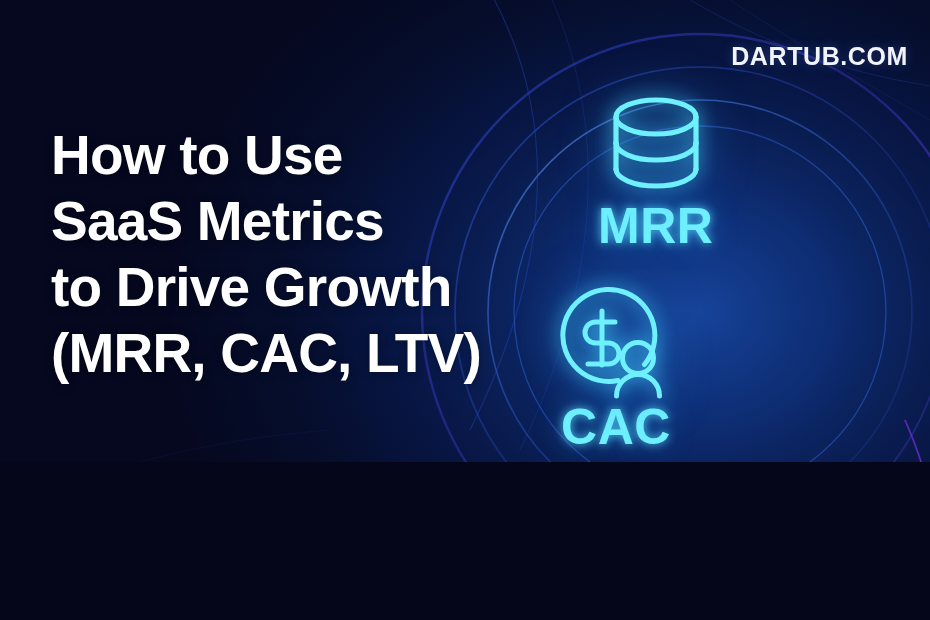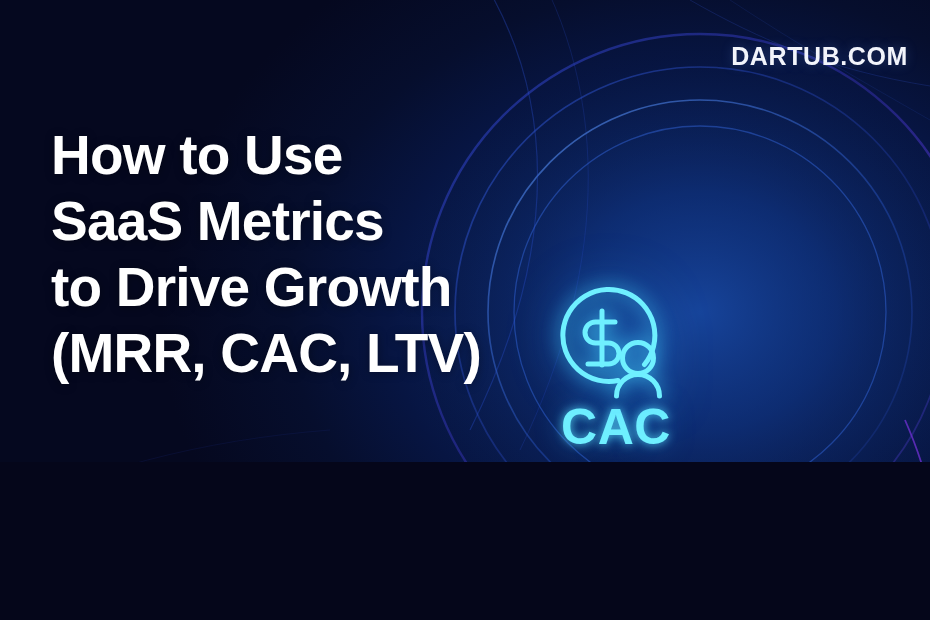--- a/index.html
+++ b/index.html
@@ -166,20 +166,34 @@
 
   <div class="headline-wrap">
     <span class="headline-line">How to Use</span>
     <span class="headline-line">SaaS Metrics</span>
     <span class="headline-line">to Drive Growth</span>
     <span class="headline-line">(MRR, CAC, LTV)</span>
   </div>
 
   <div class="metrics">
 
+    <div class="metric" id="metric-mrr">
+      <span class="metric-icon">
+        <svg width="112" height="100" viewBox="0 0 112 100" fill="none" stroke="#6ff0ff" stroke-width="5.2" stroke-linecap="round" stroke-linejoin="round">
+          <ellipse cx="56" cy="24" rx="40" ry="17"></ellipse>
+          <path d="M16 24 V 50"></path>
+          <path d="M96 24 V 50"></path>
+          <path d="M16 50 a 40 17 0 0 0 80 0"></path>
+          <path d="M16 50 V 76"></path>
+          <path d="M96 50 V 76"></path>
+          <path d="M16 76 a 40 17 0 0 0 80 0"></path>
+        </svg>
+      </span>
+      <span class="metric-label" style="color:#6ff0ff">MRR</span>
+    </div>
 
     <div class="metric" id="metric-cac">
       <span class="metric-icon">
         <svg width="128" height="122" viewBox="0 0 128 122" fill="none" stroke="#6ff0ff" stroke-width="5" stroke-linecap="round" stroke-linejoin="round">
 
           <path d="M92.5 86.5 A46 46 0 1 0 66 102.5"></path>
 
           <path d="M50 33 V 87"></path>
           <path d="M63 44 H 43.5 a 10.5 10.5 0 0 0 0 21 h 13 a 10.5 10.5 0 0 1 0 21 H 36"></path>
 

